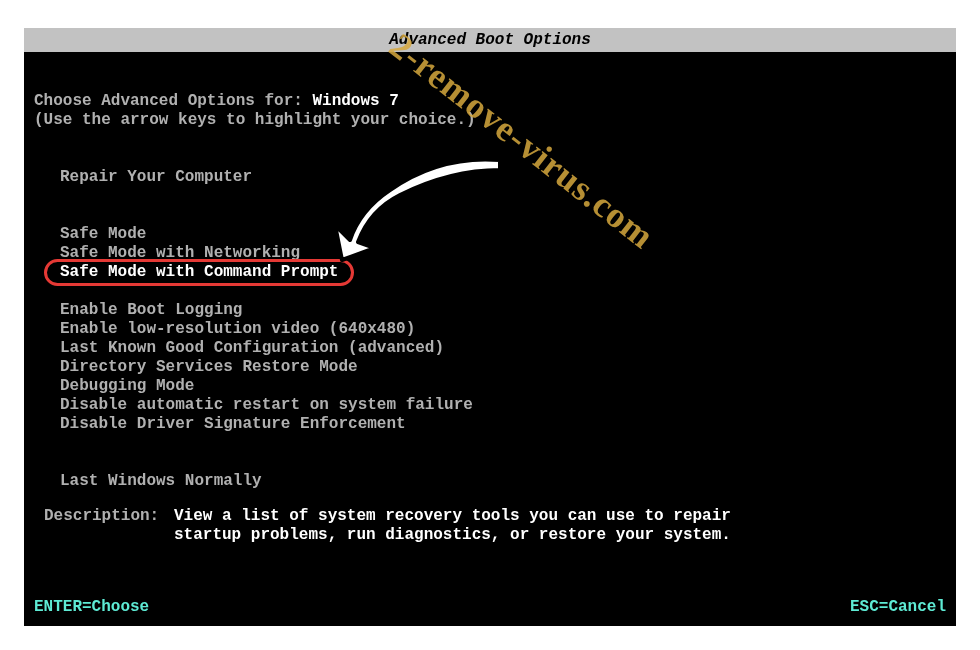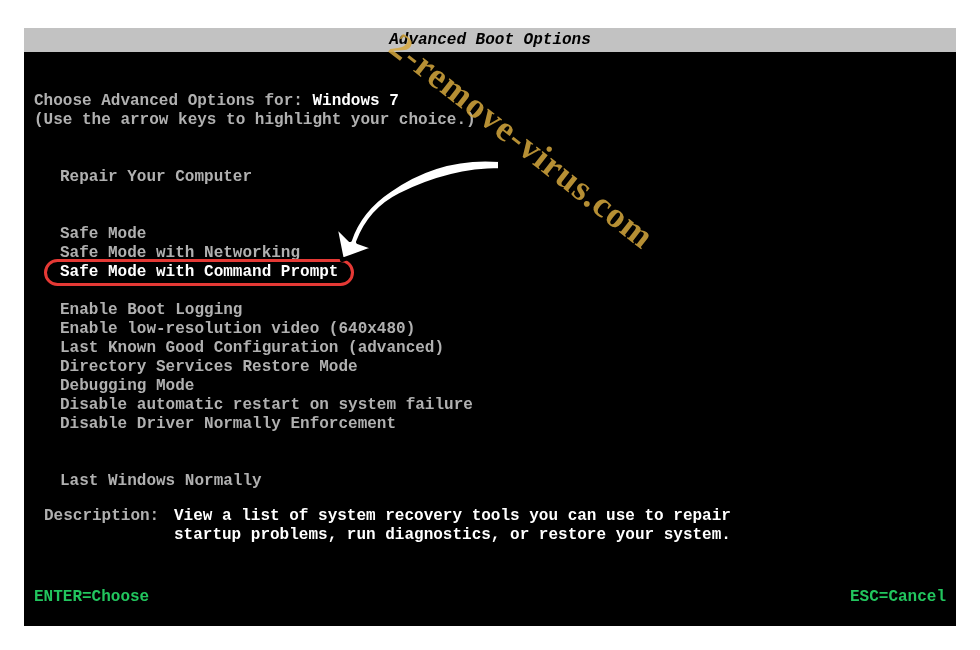--- a/index.html
+++ b/index.html
@@ -88,22 +88,22 @@
       color: #fff;
       vertical-align: top;
       white-space: pre;
     }
     .footer {
       position: absolute;
       left: 0;
       right: 0;
       bottom: 0;
       background: #000;
-      color: #22c55e;
-      padding: 4px 10px 20px 10px;
+      color: #5eead4;
+      padding: 4px 10px 10px 10px;
       display: flex;
       justify-content: space-between;
       text-align: center;
     }
     .watermark {
       position: absolute;
       color: #d6a83e;
       font-family: Georgia, 'Times New Roman', serif;
       font-weight: bold;
       font-size: 36px;
@@ -141,21 +141,21 @@
         <div class="menu-item">Safe Mode</div>
         <div class="menu-item">Safe Mode with Networking</div>
         <div class="menu-item"><span class="circled hl">Safe Mode with Command Prompt</span></div>
         <div class="gap2"></div>
         <div class="menu-item">Enable Boot Logging</div>
         <div class="menu-item">Enable low-resolution video (640x480)</div>
         <div class="menu-item">Last Known Good Configuration (advanced)</div>
         <div class="menu-item">Directory Services Restore Mode</div>
         <div class="menu-item">Debugging Mode</div>
         <div class="menu-item">Disable automatic restart on system failure</div>
-        <div class="menu-item">Disable Driver Normally Enforcement</div>
+        <div class="menu-item">Disable Driver Signature Enforcement</div>
         <div class="gap"></div>
         <div class="menu-item">Last Windows Normally</div>
       </div>
 
     <div class="desc-block">
       <span class="desc-label">Description:</span><span class="desc-text">View a list of system recovery tools you can use to repair
 startup problems, run diagnostics, or restore your system.</span>
     </div>
   </div>
 

